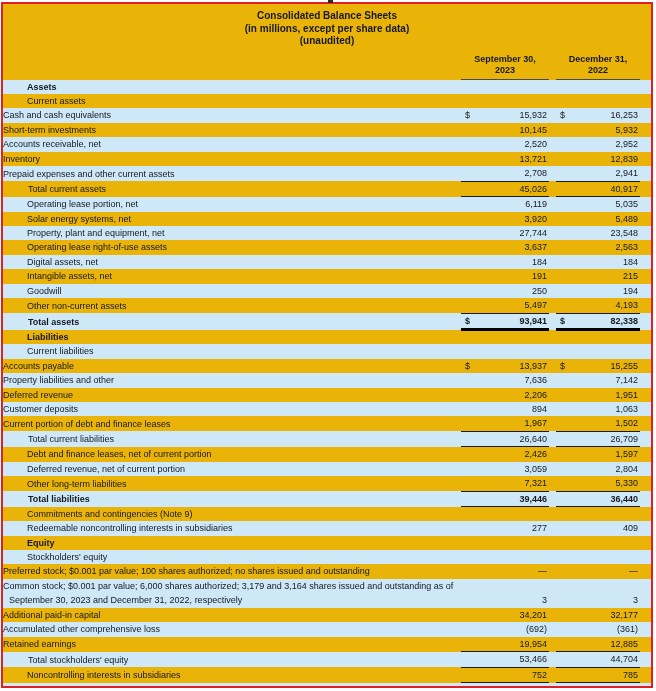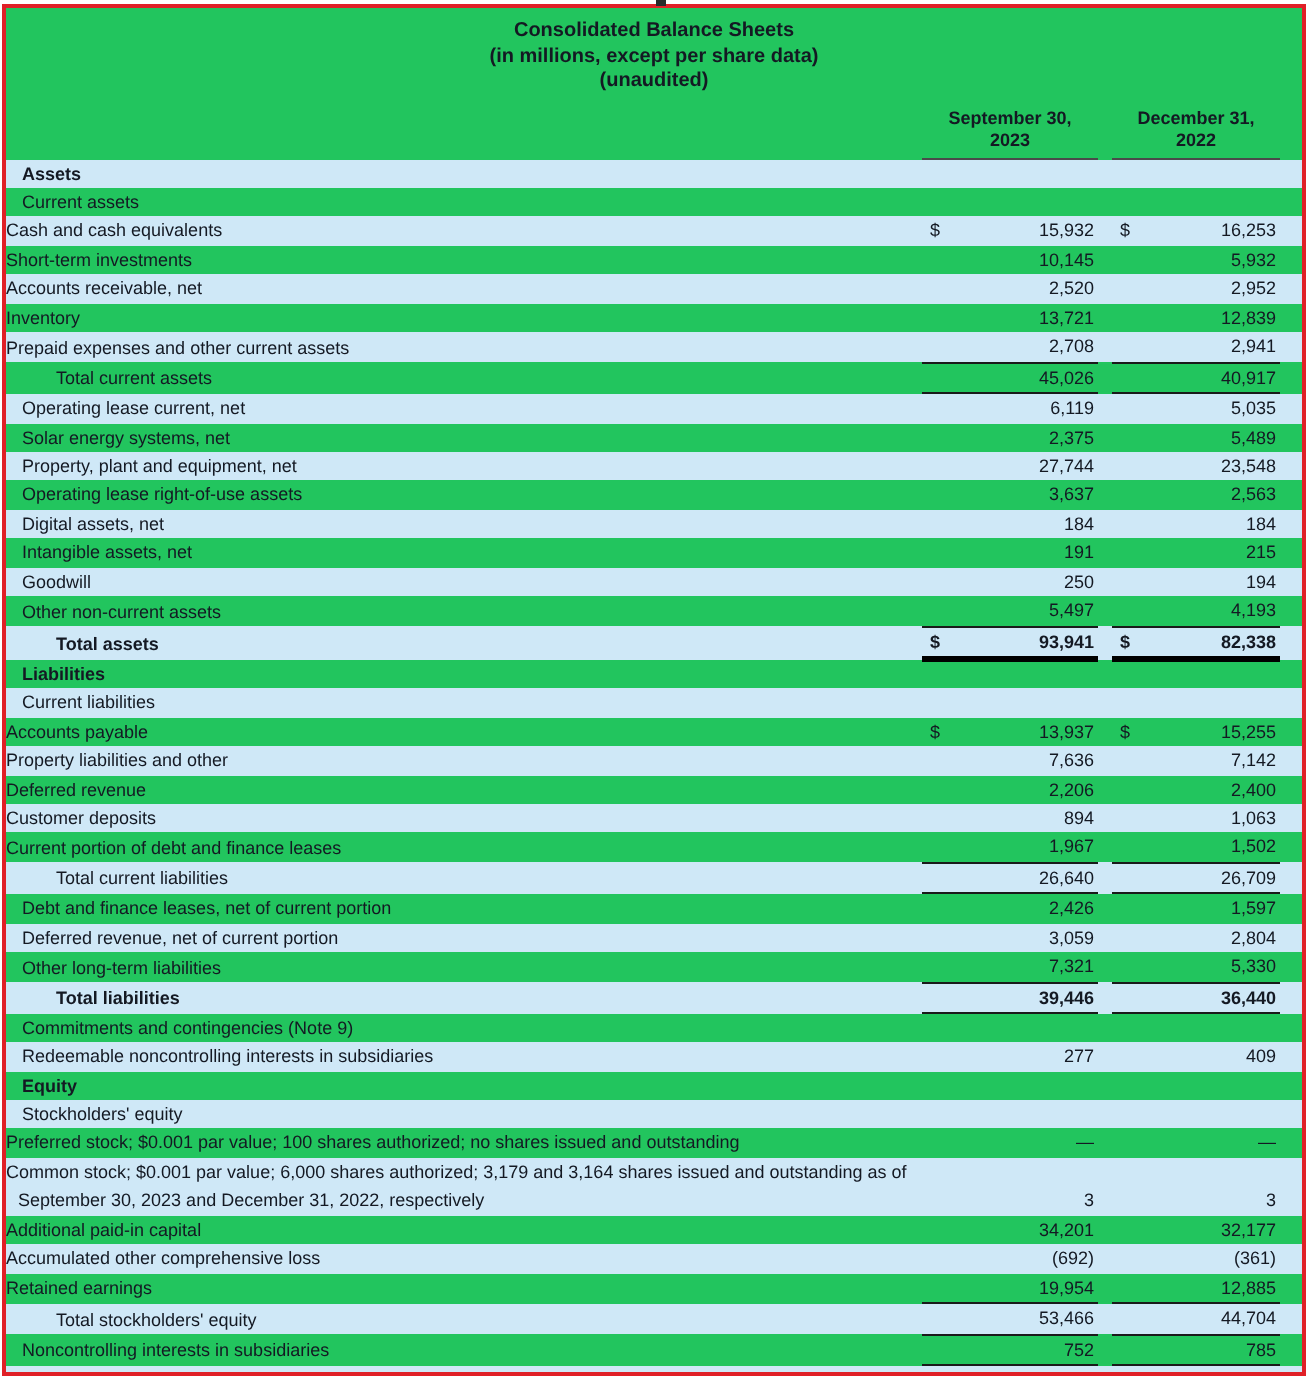--- a/index.html
+++ b/index.html
@@ -17,21 +17,21 @@
     position: relative;
     font-family: "Liberation Sans", "DejaVu Sans", sans-serif;
     color: var(--ink);
     overflow: hidden;
   }
   .sheet {
     position: absolute;
     left: 1px; top: 2px;
     width: 652px; height: 686px;
     border: 2px solid var(--border-red);
-    background: #22c55e;
+    background: #eab308;
     overflow: hidden;
   }
   .top-artifact {
     position: absolute;
     left: 328px; top: 0;
     width: 5px; height: 3px;
     background: #2a2a2a;
     z-index: 3;
   }
   .titles { text-align: center; padding-top: 6px; }
@@ -66,21 +66,21 @@
     font-size: 9px;
     line-height: 14.45px;
     vertical-align: bottom;
     white-space: nowrap;
     overflow: hidden;
   }
   tr.shade td { background: var(--stripe); }
   tr.bold td { font-weight: 700; }
 
   td.lbl { text-align: left; }
-  td.lbl.ind0 { padding-left: 8px; }
+  td.lbl.ind0 { padding-left: 24px; }
   td.lbl.ind1 { }
   td.lbl.ind2 { padding-left: 25px; }
   td.lbl .lbl2 { padding-left: 6px; }
 
   td.val .vw {
     display: flex;
     justify-content: space-between;
     padding: 0 2px 0 4px;
     line-height: 14.45px;
   }
@@ -235,42 +235,42 @@
           <td></td>
           <td class="val ul-thin">
             <div class="vw">
               <span class="ds"></span>
               <span class="num">40,917</span>
             </div>
           </td>
           <td></td>
         </tr>
         <tr class="shade">
-          <td class="lbl ind0">Operating lease current, net</td>
+          <td class="lbl ind0">Operating lease portion, net</td>
           <td class="val">
             <div class="vw">
               <span class="ds"></span>
               <span class="num">6,119</span>
             </div>
           </td>
           <td></td>
           <td class="val">
             <div class="vw">
               <span class="ds"></span>
               <span class="num">5,035</span>
             </div>
           </td>
           <td></td>
         </tr>
         <tr>
           <td class="lbl ind0">Solar energy systems, net</td>
           <td class="val">
             <div class="vw">
               <span class="ds"></span>
-              <span class="num">2,375</span>
+              <span class="num">3,920</span>
             </div>
           </td>
           <td></td>
           <td class="val">
             <div class="vw">
               <span class="ds"></span>
               <span class="num">5,489</span>
             </div>
           </td>
           <td></td>
@@ -447,21 +447,21 @@
           <td class="val">
             <div class="vw">
               <span class="ds"></span>
               <span class="num">2,206</span>
             </div>
           </td>
           <td></td>
           <td class="val">
             <div class="vw">
               <span class="ds"></span>
-              <span class="num">2,400</span>
+              <span class="num">1,951</span>
             </div>
           </td>
           <td></td>
         </tr>
         <tr class="shade">
           <td class="lbl ind1">Customer deposits</td>
           <td class="val">
             <div class="vw">
               <span class="ds"></span>
               <span class="num">894</span>

